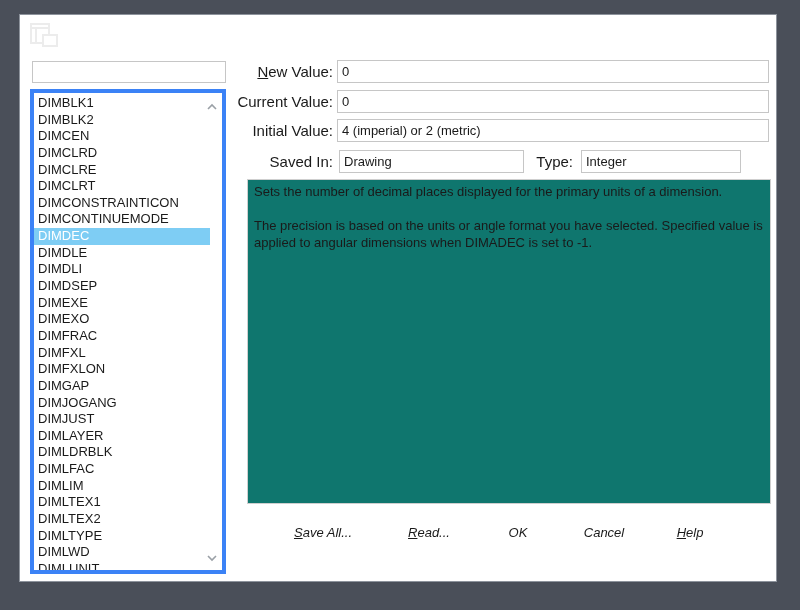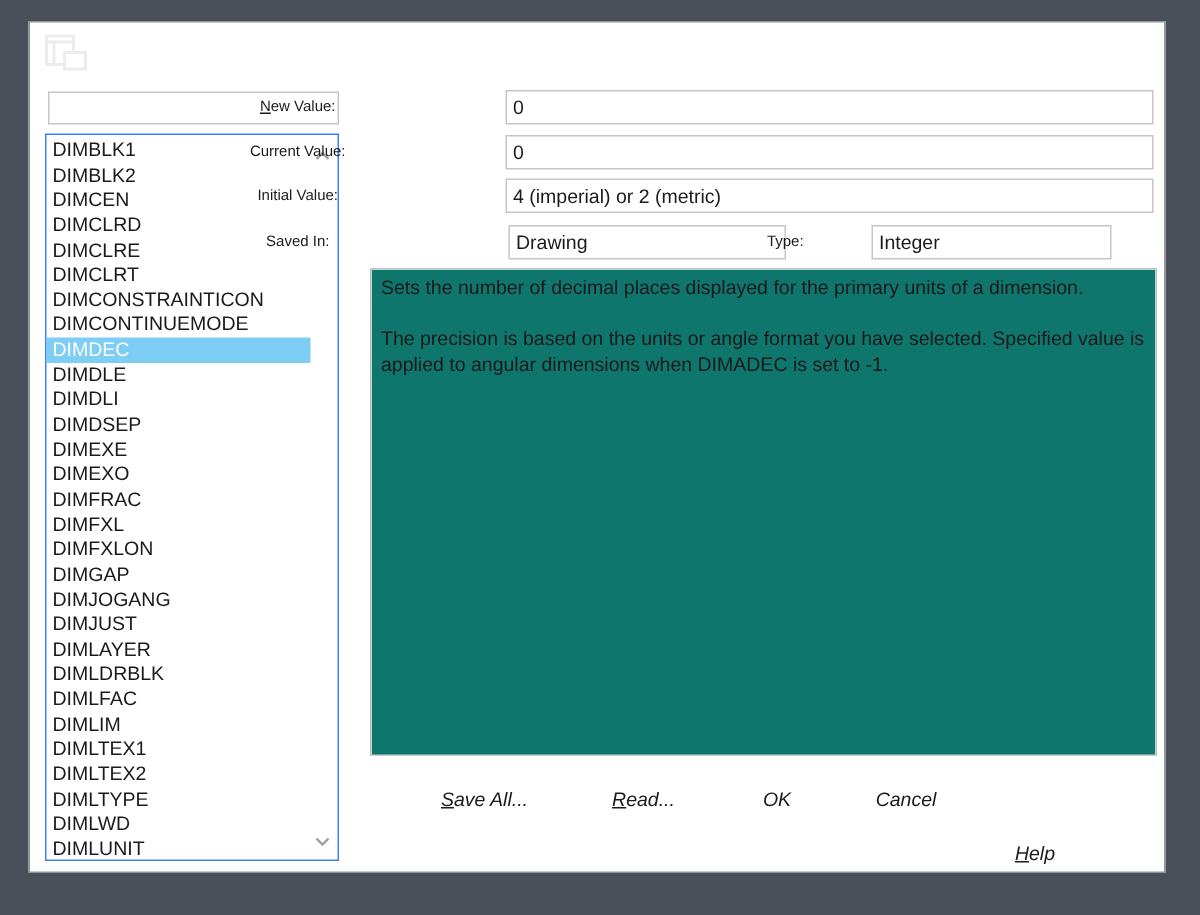--- a/index.html
+++ b/index.html
@@ -36,37 +36,37 @@
 
   .search-input {
     position: absolute; left: 12px; top: 46px; width: 194px; height: 22px;
     border: 1px solid #c6c6c6; outline: none;
     font-family: "Liberation Sans", sans-serif; font-size: 13px; padding: 0 4px;
     color: #1a1a1a;
   }
 
   .var-list {
     position: absolute; left: 10px; top: 74px; width: 196px; height: 485px;
-    border: 1px solid #3b82f6; background: #ffffff;
+    border: 4px solid #3b82f6; background: #ffffff;
     overflow: hidden; padding-top: 2px;
   }
   .list-item {
     height: 16.65px; line-height: 16.65px;
     font-size: 13px; color: #1a1a1a;
     padding-left: 4px; white-space: nowrap;
   }
   .list-item.selected { background: #7ecdf4; color: #ffffff; width: 176px; }
 
   .scroll-arrow { position: absolute; right: 4px; width: 12px; height: 8px; }
   .scroll-arrow.up { top: 10px; }
   .scroll-arrow.down { bottom: 8px; }
 
   .field-label {
-    position: absolute; left: 0; width: 313px; text-align: center;
-    font-size: 10px; color: #1a1a1a; line-height: 23px; padding-left: 44px;
+    position: absolute; left: 0; width: 313px; text-align: right;
+    font-size: 15px; color: #1a1a1a; line-height: 23px; padding-left: 44px;
   }
   .field-box {
     position: absolute; height: 23px;
     border: 1px solid #c6c6c6; background: #ffffff;
     font-family: "Liberation Sans", sans-serif; font-size: 13px; color: #1a1a1a;
     padding: 0 4px; line-height: 21px; outline: none;
   }
   input.field-box { line-height: normal; }
 
   .row1 { top: 45px; }  .row2 { top: 75px; }  .row3 { top: 104px; }  .row4 { top: 135px; }
@@ -87,21 +87,21 @@
 
   .btn {
     position: absolute; top: 510px; transform: translateX(-50%);
     font-size: 13px; color: #1a1a1a; background: none; border: none;
     font-family: "Liberation Sans", sans-serif; cursor: default; white-space: nowrap; font-style: italic;
   }
   .btn-save { left: 303px; }
   .btn-read { left: 409px; }
   .btn-ok { left: 498px; }
   .btn-cancel { left: 584px; }
-  .btn-help { left: 670px; margin-top: 36px; }
+  .btn-help { left: 670px; }
 </style>
 </head>
 <body>
 
 <div class="dialog">
 
   <div class="win-icon">
     <div class="big"></div>
     <div class="small"></div>
   </div>

